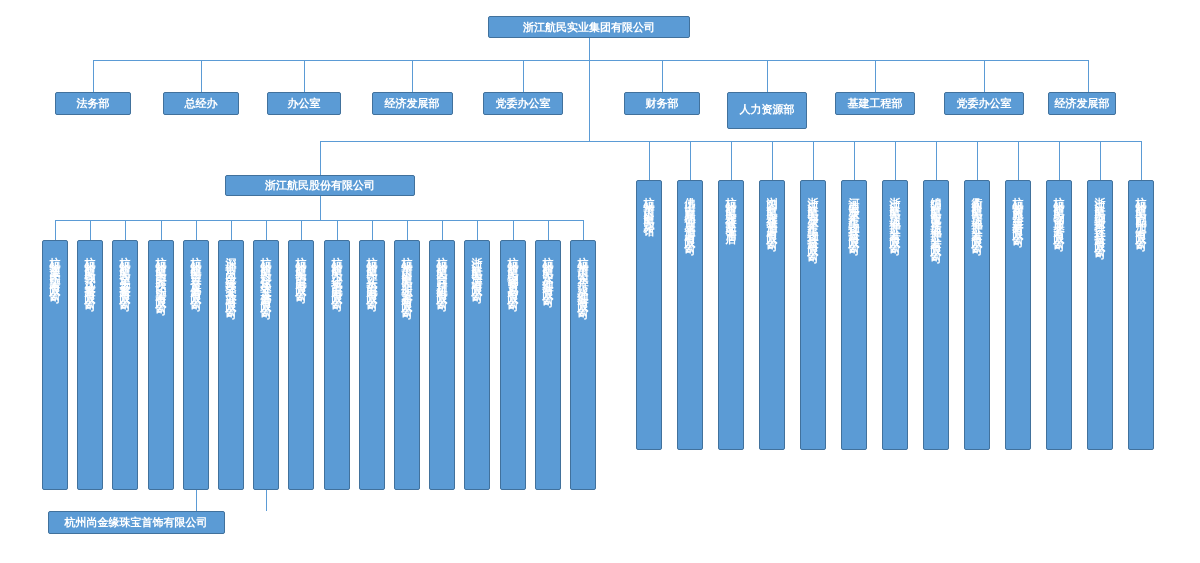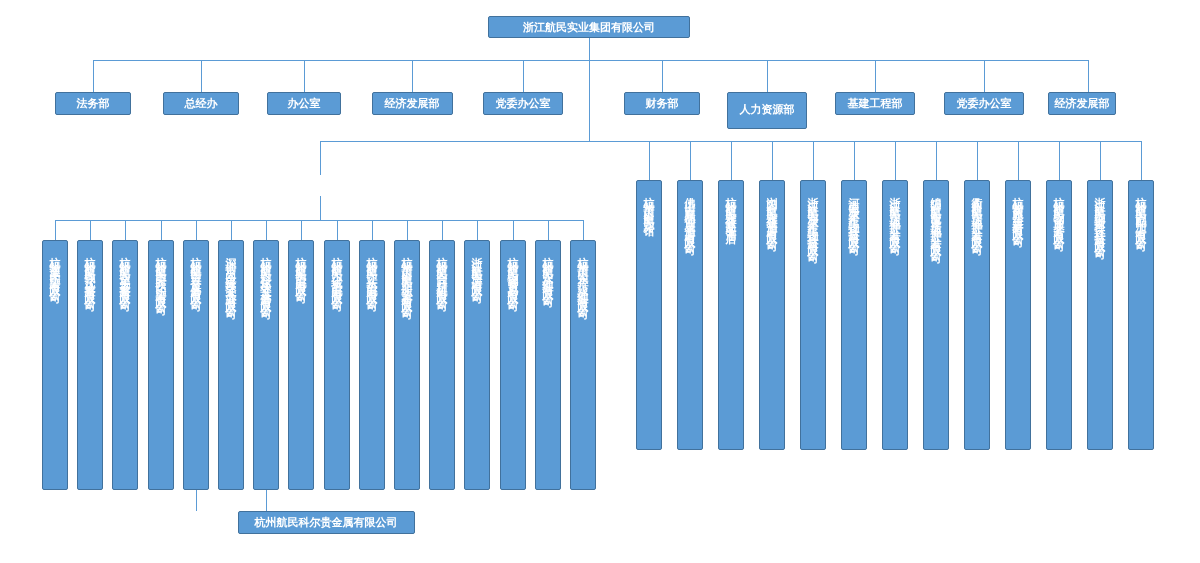--- a/index.html
+++ b/index.html
@@ -47,21 +47,22 @@
   .line {
     position: absolute;
     background: var(--connector, #5b9bd5);
   }
 </style>
 </head>
 <body>
 
 <div id="org-canvas">
   <div class="box" id="root-box" style="left: 488px; top: 16px; width: 202px; height: 22px;">浙江航民实业集团有限公司</div>
-  <div class="box" id="joint-box-1" style="left: 237.5px; top: 511px; width: 177px; height: 23px;">杭州航民科尔贵金属有限公司</div>
+  <div class="box" id="holding-box" style="left: 225px; top: 175px; width: 190px; height: 21px;">浙江航民股份有限公司</div>
+  <div class="box" id="joint-box-0" style="left: 47.5px; top: 511px; width: 177px; height: 23px;">杭州尚金缘珠宝首饰有限公司</div>
 <div class="line" style="left: 589px; top: 38px; width: 1px; height: 103px;"></div>
     <div class="line" style="left: 93px; top: 60px; width: 996px; height: 1px;"></div>
     <div class="line" style="left: 93px; top: 60px; width: 1px; height: 32px;"></div>
     <div class="box" style="left: 55px; top: 92px; width: 76px; height: 23px;">法务部</div>
     <div class="line" style="left: 201px; top: 60px; width: 1px; height: 32px;"></div>
     <div class="box" style="left: 163px; top: 92px; width: 76px; height: 23px;">总经办</div>
     <div class="line" style="left: 304px; top: 60px; width: 1px; height: 32px;"></div>
     <div class="box" style="left: 267px; top: 92px; width: 74px; height: 23px;">办公室</div>
     <div class="line" style="left: 412px; top: 60px; width: 1px; height: 32px;"></div>
     <div class="box" style="left: 371.5px; top: 92px; width: 81px; height: 23px;">经济发展部</div>

